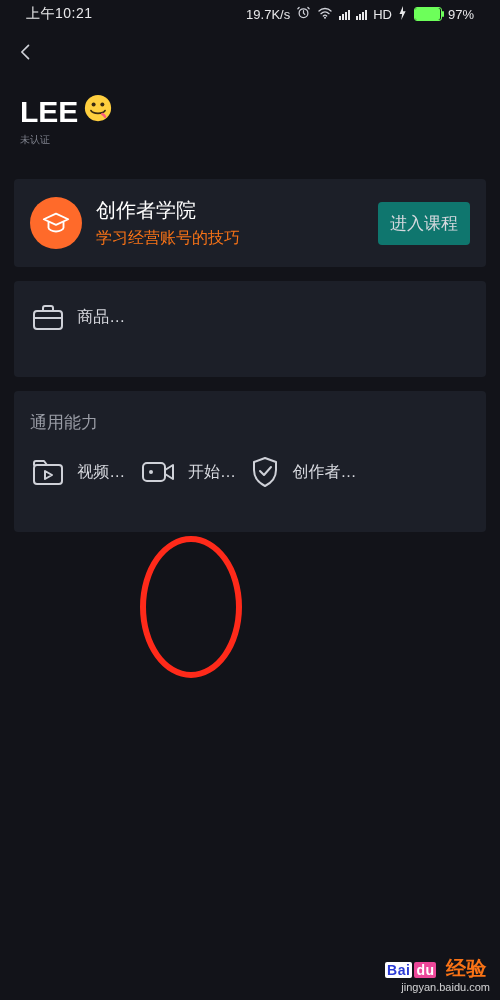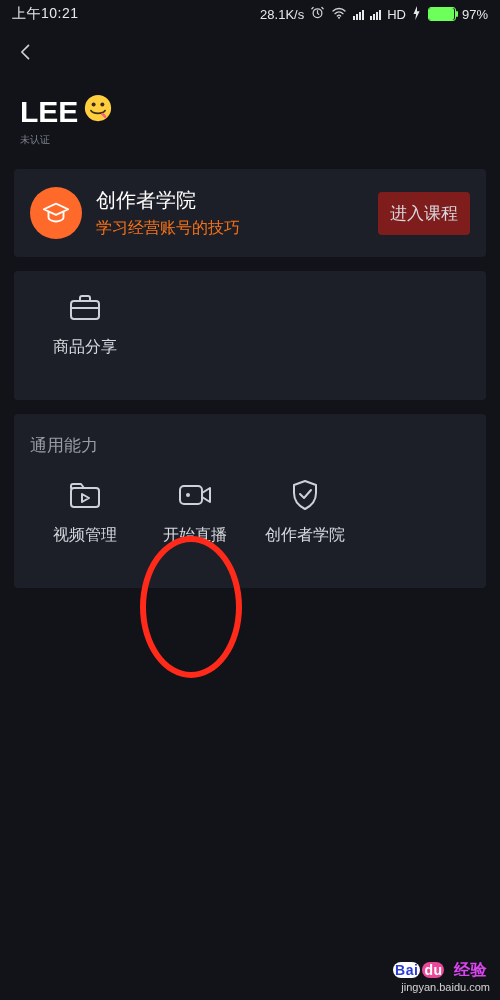--- a/index.html
+++ b/index.html
@@ -1,61 +1,61 @@
 <!DOCTYPE html>
 <html><head>
 <meta charset="utf-8">
 <style>
   *{margin:0;padding:0;box-sizing:border-box;font-family:-apple-system,"PingFang SC","Microsoft YaHei",sans-serif;-webkit-font-smoothing:antialiased;}
   html,body{width:500px;height:1000px;background:#121319;overflow:hidden;color:#e1e1e6;}
   .screen{width:500px;height:1000px;position:relative;background:#121319;}
   
-  .status{height:28px;display:flex;align-items:center;justify-content:space-between;padding:0 12px;font-size:14px;color:#e8e8ea;}
+  .status{height:28px;display:flex;align-items:center;justify-content:space-between;padding:0 26px;font-size:14px;color:#e8e8ea;}
   .status .left{letter-spacing:.5px;}
   .status .right{display:flex;align-items:center;gap:6px;font-size:13px;}
   .sig{display:inline-flex;align-items:flex-end;gap:1px;height:12px;}
   .sig i{width:2px;background:#e8e8ea;display:block;}
   .sig i:nth-child(1){height:4px}.sig i:nth-child(2){height:6px}.sig i:nth-child(3){height:8px}.sig i:nth-child(4){height:10px}
   .batt{width:28px;height:14px;border:1px solid #6dff5a;border-radius:3px;position:relative;display:inline-flex;align-items:center;}
   .batt::after{content:"";position:absolute;right:-3px;top:3px;width:2px;height:6px;background:#6dff5a;border-radius:1px;}
   .batt i{height:100%;width:97%;background:#6dff5a;border-radius:2px;}
   
   .content{padding:0 14px;}
   .back{padding:14px 2px 0;}
-  .profile{padding:28px 6px 22px;}
+  .profile{padding:28px 6px 32px;}
   .pname{font-size:30px;font-weight:700;color:#fff;display:flex;align-items:center;gap:6px;}
   .sub{color:#7f828d;font-size:10px;margin-top:4px;}
   .card{background:#1c1f28;border-radius:4px;padding:18px 16px;margin-bottom:14px;}
   .academy{display:flex;align-items:center;gap:14px;}
   .aicon{width:52px;height:52px;border-radius:50%;background:#ff6a2a;display:flex;align-items:center;justify-content:center;flex:0 0 auto;}
   .atxt{flex:1;}
   .atxt .t{font-size:20px;color:#fff;font-weight:400;}
   .atxt .s{font-size:16px;color:#f97316;margin-top:4px;}
-  .abtn{background:#7f1d1d;color:#d7d9df;font-size:17px;padding:10px 12px;border:none;border-radius:4px;}
+  .abtn{background:#0f766e;color:#d7d9df;font-size:17px;padding:10px 12px;border:none;border-radius:4px;}
   .sect-title{color:#9a9da6;font-size:17px;margin:2px 0 20px;}
   .grid{display:flex;flex-wrap:wrap;}
-  .cell{width:25%;min-width:0;display:flex;flex-direction:column;align-items:center;gap:12px;margin-bottom:24px;}
+  .cell{width:25%;min-width:0;display:flex;align-items:center;gap:12px;margin-bottom:24px;}
   .cell .lbl{color:#d7d9df;font-size:16px;white-space:nowrap;overflow:hidden;text-overflow:ellipsis;max-width:100%;}
   .ic{width:36px;height:36px;display:flex;align-items:center;justify-content:center;}
   .stroke{stroke:#cfd1d8;stroke-width:2;fill:none;stroke-linecap:round;stroke-linejoin:round;}
   
   .anno{position:absolute;border:6px solid #ff2a1a;border-radius:50%;width:102px;height:142px;left:140px;top:536px;pointer-events:none;}
   
   .wm{position:absolute;right:10px;bottom:6px;color:#ffffffcc;text-align:right;font-size:11px;line-height:1.2;}
   .wm .b1{font-size:18px;font-weight:700;letter-spacing:.5px;}
-  .wm .b1 span{background:#fff;color:#2b3bd6;padding:0 2px;border-radius:8px;font-size:14px;margin:0 1px;}
+  .wm .b1 span{background:#fff;color:#2b3bd6;padding:0 2px;border-radius:2px;font-size:14px;margin:0 1px;}
 </style>
 </head>
 <body>
 <div class="screen">
 
 <div class="status">
   <div class="left">上午10:21</div>
   <div class="right">
-    <span>28.1K/s</span>
+    <span>19.7K/s</span>
     <span>
       <svg width="15" height="15" viewBox="0 0 24 24">
             <circle class="stroke" cx="12" cy="13" r="7"></circle>
             <path class="stroke" d="M12 9v4l2 2M5 4l-2 2M19 4l2 2"></path>
           </svg>
     </span>
     <span>
       <svg width="16" height="14" viewBox="0 0 24 20">
             <path class="stroke" d="M3 7c5-5 13-5 18 0M6 11c3.5-3.5 8.5-3.5 12 0M9.5 14.5c1.5-1.5 3.5-1.5 5 0"></path>
             <circle cx="12" cy="17" r="1.5" fill="#cfd1d8"></circle>
@@ -169,17 +169,17 @@
         </div>
         <div class="lbl">创作者学院</div>
       </div>
     </div>
   </div>
 </div>
 
 <div class="anno"></div>
 
 <div class="wm">
-  <div class="b1"><span>Bai</span><span style="background:#ec4899;color:#fff;">du</span> <span style="background:none;color:#d946ef;font-size:16px;">经验</span></div>
+  <div class="b1"><span>Bai</span><span style="background:#ec4899;color:#fff;">du</span> <span style="background:none;color:#f97316;font-size:20px;">经验</span></div>
   <div>jingyan.baidu.com</div>
 </div>
 
 </div>
 
 </body></html>

